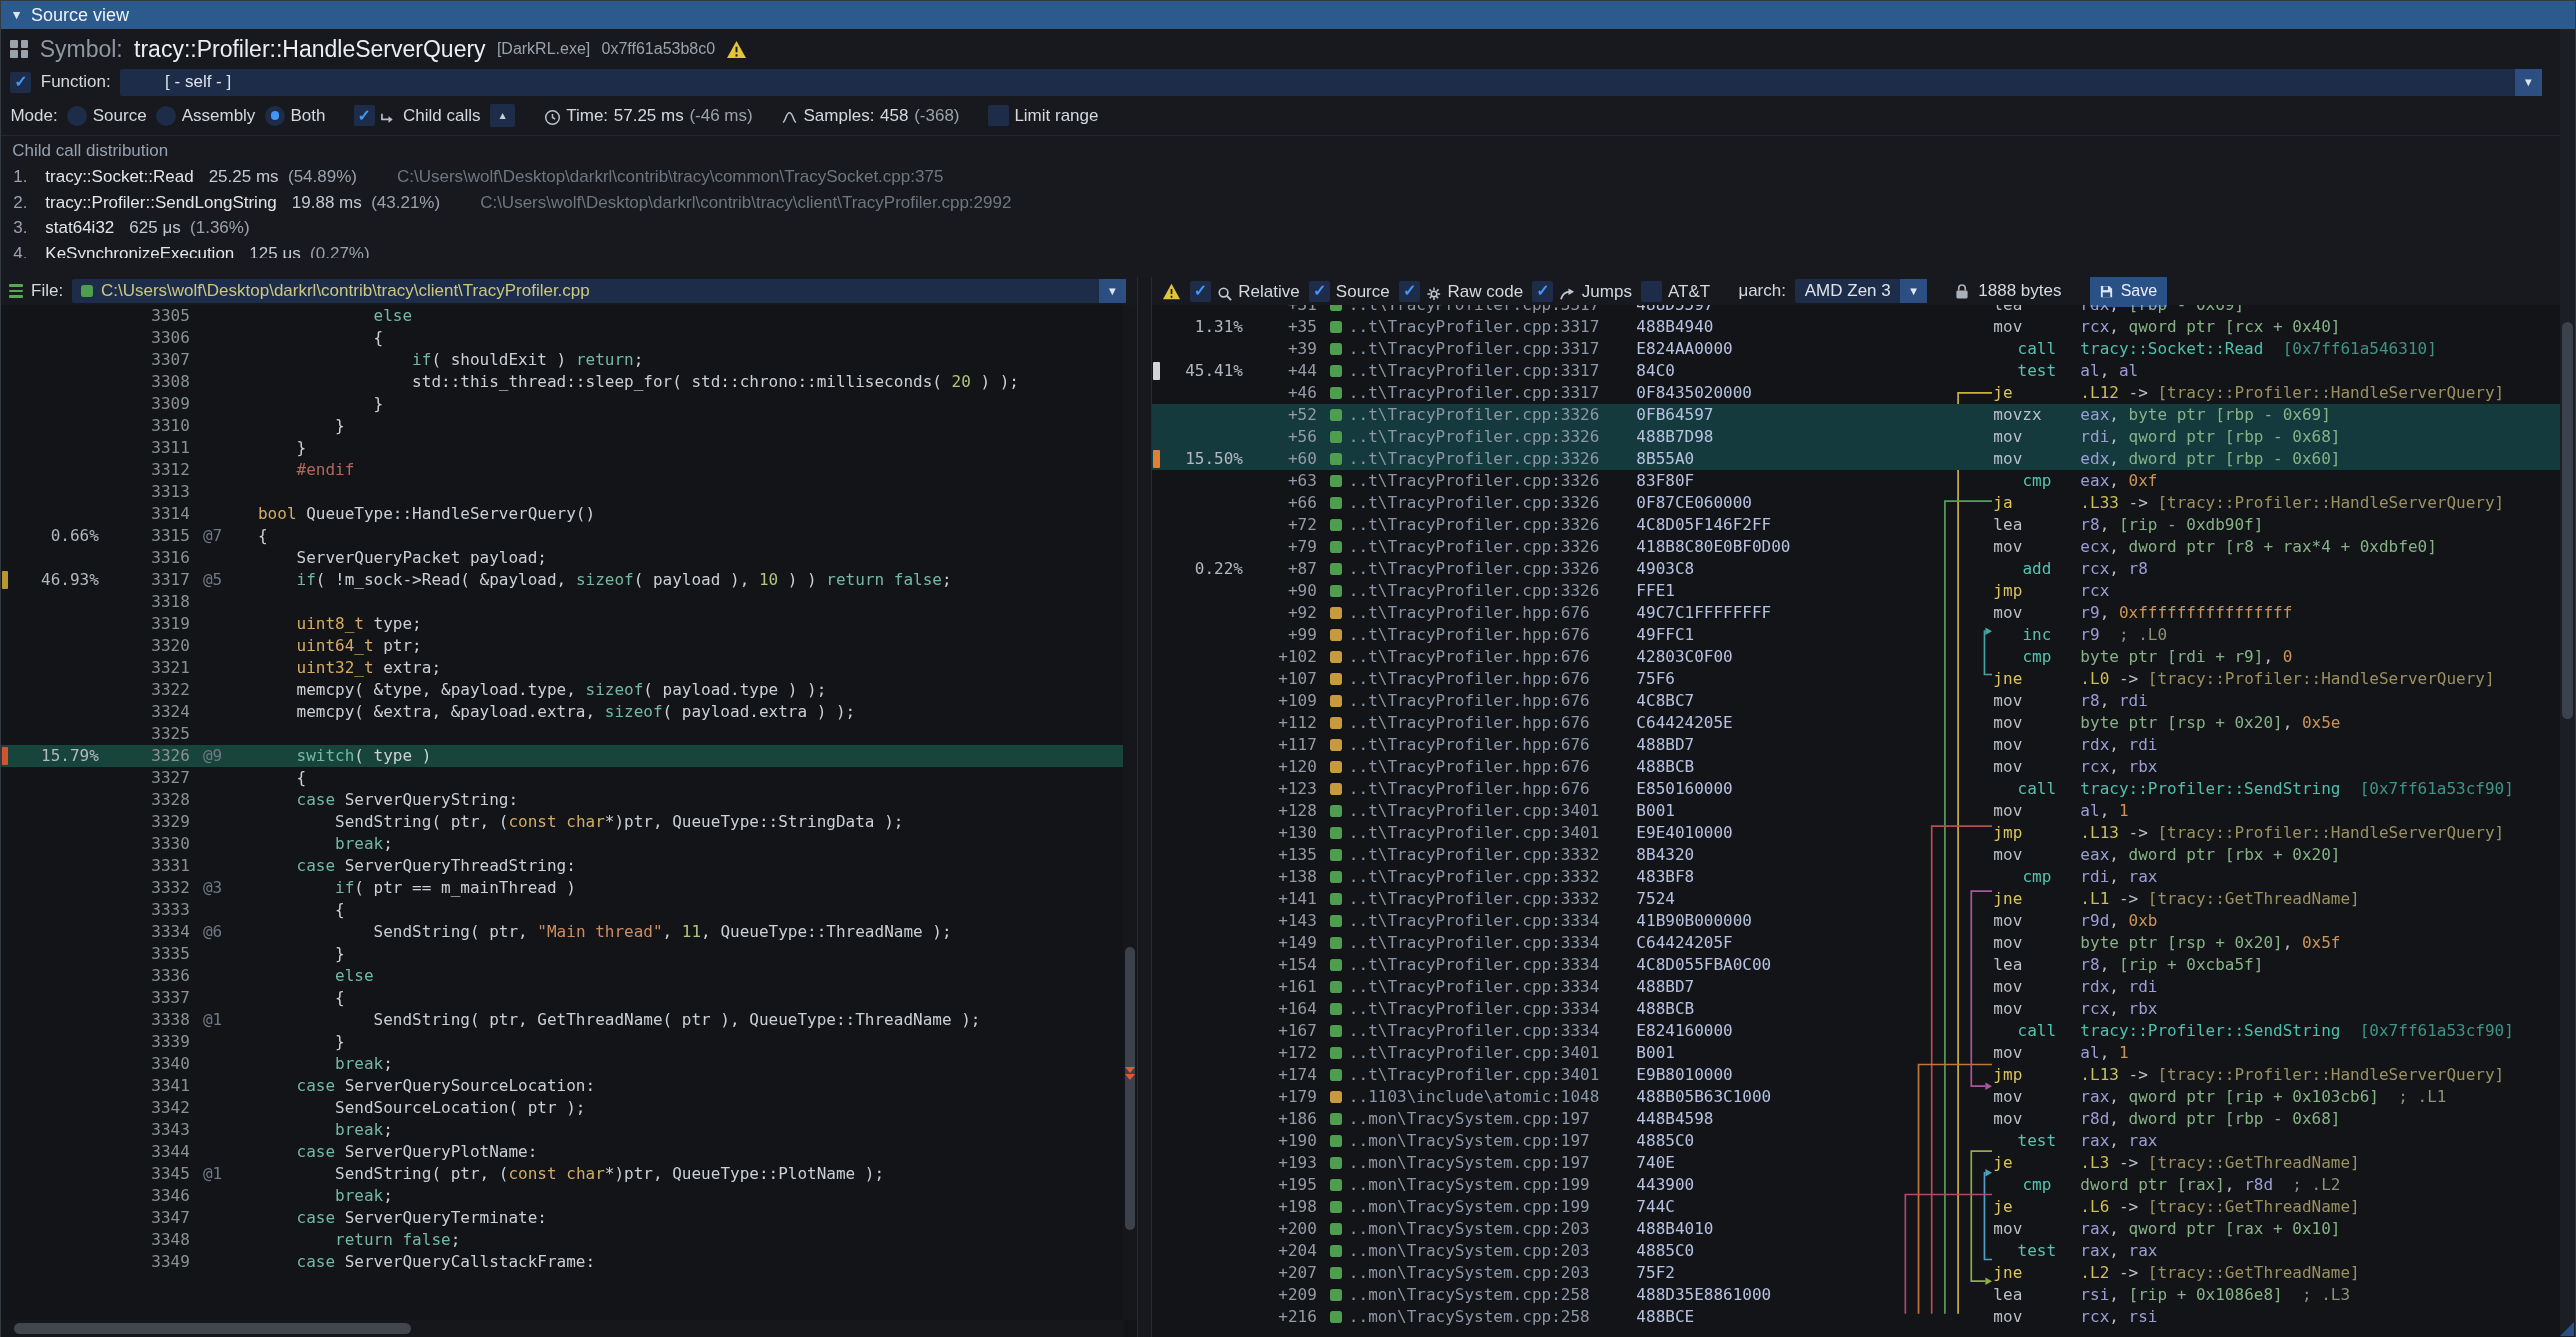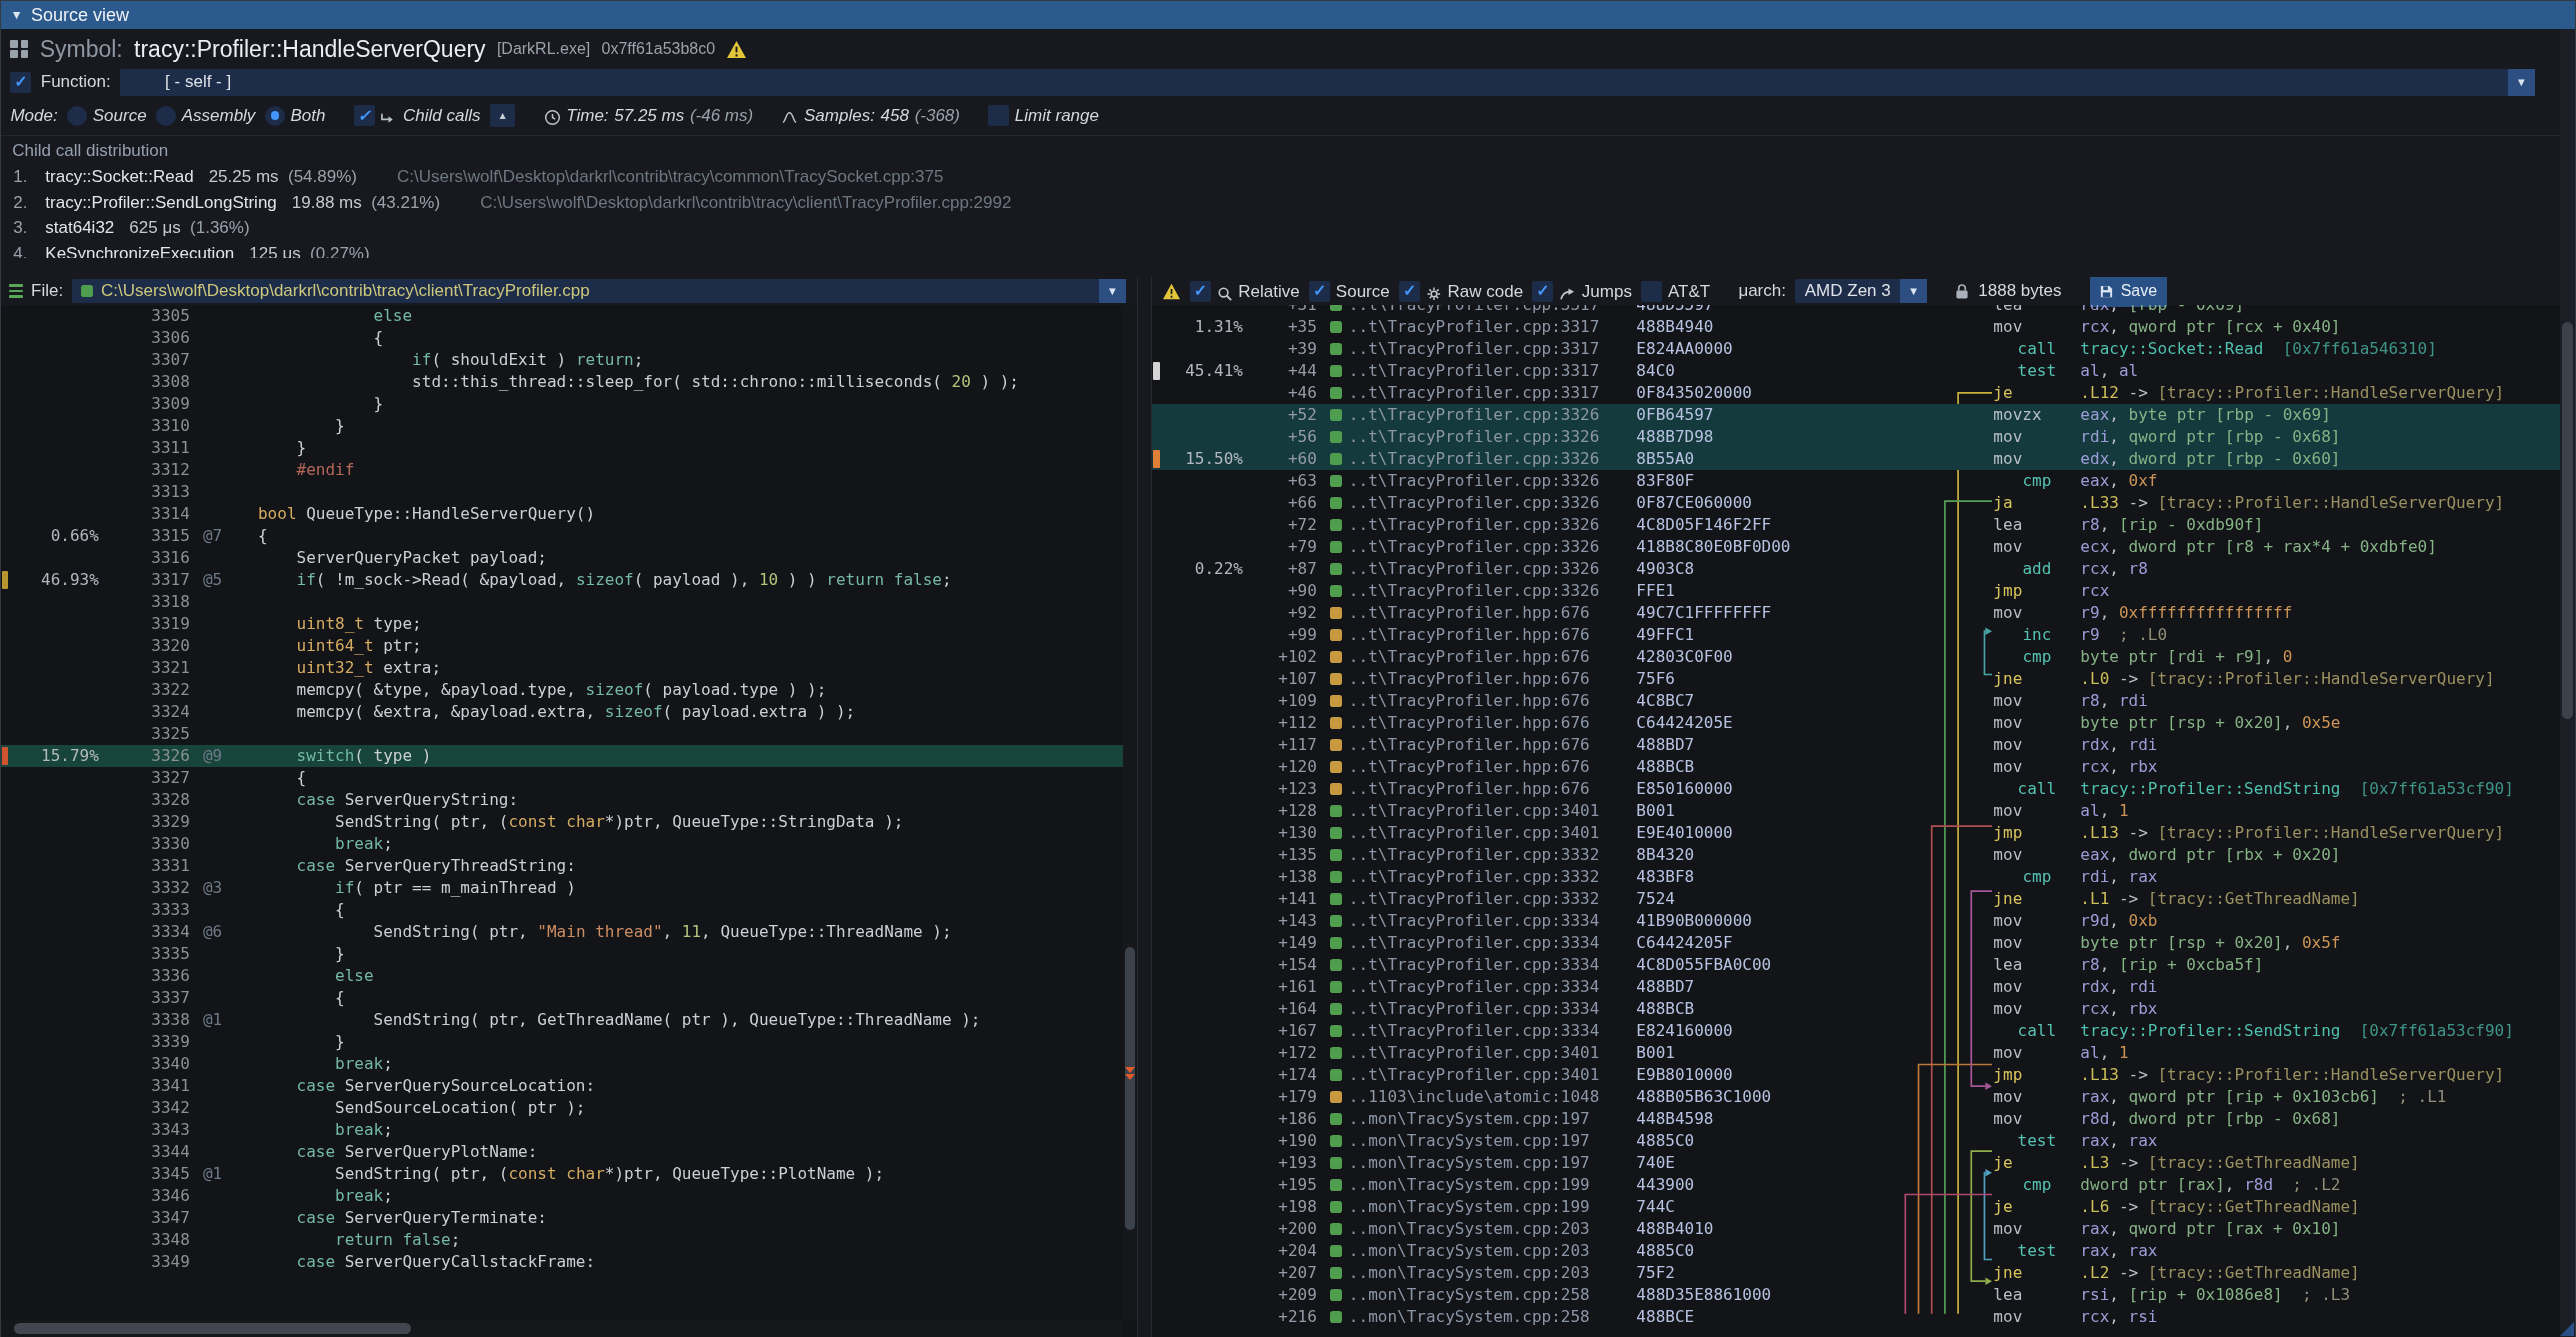--- a/index.html
+++ b/index.html
@@ -14,38 +14,38 @@
   
   .hdr{position:absolute;top:28px;left:0;right:15px;height:247px;background:#17191e;overflow:hidden;}
   .hrow{display:flex;align-items:center;}
   .sym-row{gap:11.3px;padding:6.6px 9.4px 2.8px;}
   .sym-ico{display:inline-grid;grid-template-columns:7.6px 7.6px;gap:2.8px;}
   .sym-ico i{width:7.6px;height:7.6px;background:#9aa2ac;border-radius:0.9px;}
   .sym-label{font-size:23px;color:#8f97a2;}
   .sym-name{font-size:23px;color:#eceff2;}
   .sym-mod,.sym-addr{font-size:16px;color:#9aa2ac;}
   .fn-row{gap:9.4px;padding:3.8px 9.4px;}
-  .mode-row{gap:9.4px;padding:4.7px 9.4px 7.6px;border-bottom:0.9px solid #24282e;font-style:italic;}
+  .mode-row{gap:9.4px;padding:4.7px 9.4px 7.6px;border-bottom:0.9px solid #24282e;}
   .lbl{font-size:17px;color:#d5d9de;white-space:nowrap;}
   .dim{color:#9aa2ac;}
   .grp{display:flex;align-items:flex-end;gap:5.7px;}
   .spacer{width:9.4px;}
 
   .cb{width:21px;height:21px;background:#1d2c49;border-radius:1.9px;display:inline-flex;align-items:center;justify-content:center;flex:none;}
   .cb .ck{color:#4296fa;font-size:16px;font-weight:bold;display:none;line-height:1;}
   .cb.checked .ck{display:block;}
   .radio{width:20px;height:20px;border-radius:50%;background:#1d2c49;display:inline-flex;align-items:center;justify-content:center;flex:none;}
   .radio .dot{width:8.5px;height:8.5px;border-radius:50%;background:#4296fa;display:none;}
   .radio.sel .dot{display:block;}
   .mini-btn{width:25.5px;height:23px;background:#1d2c49;border-radius:1.9px;display:inline-flex;align-items:center;justify-content:center;color:#c9ced5;font-size:10.4px;}
 
   .combo{display:flex;align-items:center;background:#1d2c49;height:26.4px;border-radius:1.9px;position:relative;padding-left:9.4px;padding-right:36px;}
   .combo-txt{font-size:17px;color:#dfe3e8;white-space:nowrap;}
   .combo-arrow{position:absolute;right:0;top:0;bottom:0;width:26.4px;background:#2c4e81;color:#dce6f2;display:flex;align-items:center;justify-content:center;font-size:11.3px;}
-  .fn-combo{flex:1;margin-right:16px;padding-left:45px;}
+  .fn-combo{flex:1;margin-right:9px;padding-left:45px;}
 
   .cc-header{font-size:17px;color:#97a0b0;padding:5.7px 0 2.8px 11.3px;}
   #cc-list{height:94px;overflow:hidden;}
   .cc-item{height:25.5px;line-height:25.5px;font-size:17px;padding-left:12.3px;display:flex;white-space:nowrap;}
   .cc-num{color:#9aa2ac;width:32px;flex:none;}
   .cc-name{color:#e2e5e9;margin-right:15px;}
   .cc-time{color:#c4cad1;margin-right:9.4px;}
   .cc-pct{color:#9aa2ac;}
   .cc-path{color:#6e7781;margin-left:40px;}
 

